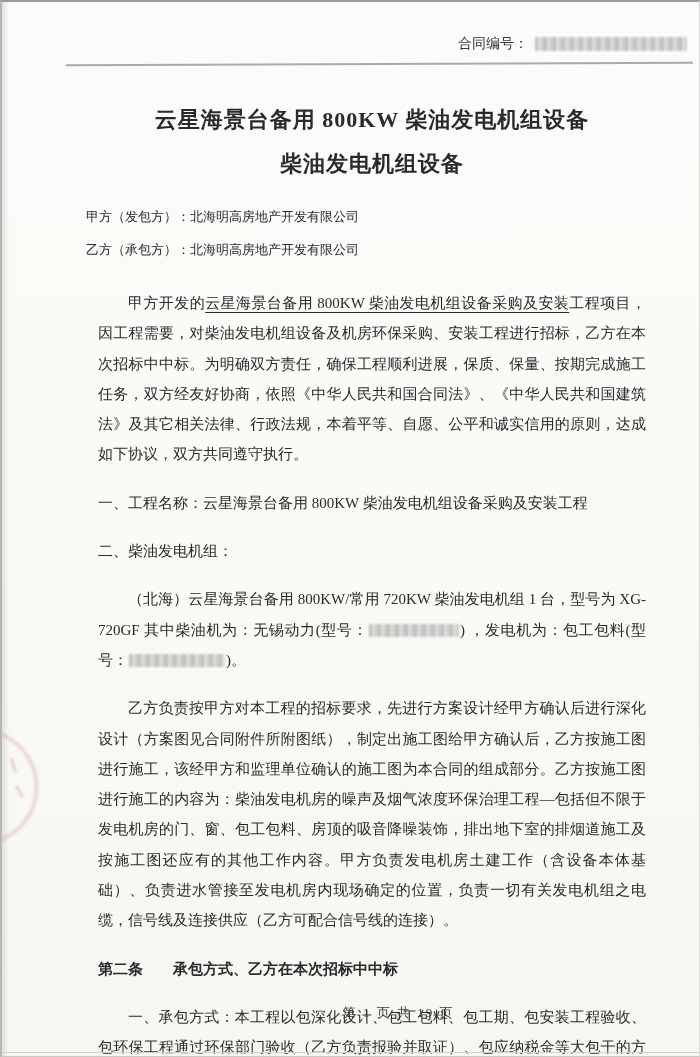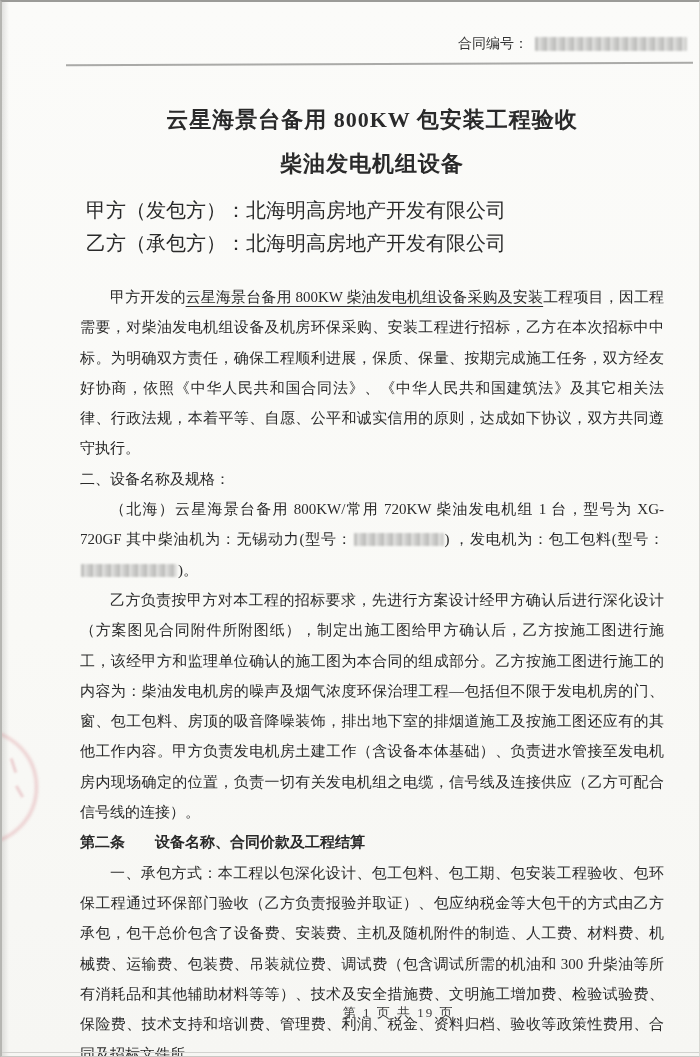--- a/index.html
+++ b/index.html
@@ -24,23 +24,23 @@
     background:repeating-linear-gradient(90deg,#b5b5b3 0 3px,#dadad8 3px 6px,#c6c6c4 6px 9px);
     filter:blur(1.3px);}
   .redacted.num{width:152px;height:14px;margin-left:7px;}
   .redacted.model-a{width:90px;height:13px;margin:0 1px;}
   .redacted.model-b{width:96px;height:13px;margin:0 1px;}
   .header-rule{position:absolute;top:61px;left:64px;width:627px;height:1.6px;
     background:#8f8f8c;opacity:.75;transform:rotate(-0.25deg);}
   .content{position:absolute;left:78px;top:0;width:584px;}
   .title{ text-align:center;font-weight:bold;font-size:22px;line-height:44px;letter-spacing:1px;}
   .title.first{margin-top:96px;}
-  .parties{margin-top:8px;padding-left:6px;font-size:20px;line-height:33px;}
+  .parties{margin-top:14px;padding-left:6px;font-size:13px;line-height:33px;}
   .bodytext{margin-top:22px;font-size:15px;line-height:30.3px;text-align:justify;}
-  .bodytext p{margin:0;}
+  .bodytext p{margin:18px;}
   .indent{text-indent:2em;}
   .bold{font-weight:bold;}
   .u{text-decoration:underline;text-decoration-thickness:1px;text-underline-offset:4px;}
   .footer{position:absolute;top:1002px;left:0;width:100%;text-align:center;
     font-size:13px;letter-spacing:2px;color:#3a3a3a;padding-left:48px;}
   .stamp{position:absolute;left:-80px;top:727px;width:110px;height:110px;border-radius:50%;
     border:3px solid rgba(205,95,105,.28);filter:blur(1.4px);pointer-events:none;}
   .stamp-mark{position:absolute;background:rgba(198,88,98,.25);filter:blur(1px);pointer-events:none;}
   .stamp-mark.m1{left:4px;top:762px;width:15px;height:3px;transform:rotate(72deg);}
   .stamp-mark.m2{left:11px;top:788px;width:13px;height:3px;transform:rotate(60deg);}
@@ -52,36 +52,37 @@
 <div class="page">
   <div class="edge-shade"></div>
 
   <div class="header-no">
     <span>合同编号：</span>
     <span class="redacted num"></span>
   </div>
   <div class="header-rule"></div>
 
   <div class="content">
-    <div class="title first">云星海景台备用 800KW 包安装工程验收</div>
+    <div class="title first">云星海景台备用 800KW 柴油发电机组设备</div>
     <div class="title">柴油发电机组设备</div>
 
     <div class="parties">
       <div>甲方（发包方）：北海明高房地产开发有限公司</div>
       <div>乙方（承包方）：北海明高房地产开发有限公司</div>
     </div>
 
     <div class="bodytext">
       <p class="indent"><span>甲方开发的</span><span class="u">云星海景台备用 800KW 柴油发电机组设备采购及安装</span><span>工程项目，因工程需要，对柴油发电机组设备及机房环保采购、安装工程进行招标，乙方在本次招标中中标。为明确双方责任，确保工程顺利进展，保质、保量、按期完成施工任务，双方经友好协商，依照《中华人民共和国合同法》、《中华人民共和国建筑法》及其它相关法律、行政法规，本着平等、自愿、公平和诚实信用的原则，达成如下协议，双方共同遵守执行。</span></p>
 
-      <p>二、设备名称及规格：</p>
+      <p>一、工程名称：云星海景台备用 800KW 柴油发电机组设备采购及安装工程</p>
+      <p>二、柴油发电机组：</p>
       <p class="indent"><span>（北海）云星海景台备用 800KW/常用 720KW 柴油发电机组 1 台，型号为 XG-720GF 其中柴油机为：无锡动力(型号：</span><span class="redacted model-a"></span><span>) ，发电机为：包工包料(型号：</span><span class="redacted model-b"></span><span>)。</span></p>
       <p class="indent">乙方负责按甲方对本工程的招标要求，先进行方案设计经甲方确认后进行深化设计（方案图见合同附件所附图纸），制定出施工图给甲方确认后，乙方按施工图进行施工，该经甲方和监理单位确认的施工图为本合同的组成部分。乙方按施工图进行施工的内容为：柴油发电机房的噪声及烟气浓度环保治理工程—包括但不限于发电机房的门、窗、包工包料、房顶的吸音降噪装饰，排出地下室的排烟道施工及按施工图还应有的其他工作内容。甲方负责发电机房土建工作（含设备本体基础）、负责进水管接至发电机房内现场确定的位置，负责一切有关发电机组之电缆，信号线及连接供应（乙方可配合信号线的连接）。</p>
 
-      <p class="bold">第二条　　设备名称、合同价款及工程结算</p>
+      <p class="bold">第二条　　承包方式、乙方在本次招标中中标</p>
       <p class="indent">一、承包方式：本工程以包深化设计、包工包料、包工期、包安装工程验收、包环保工程通过环保部门验收（乙方负责报验并取证）、包应纳税金等大包干的方式由乙方承包，包干总价包含了设备费、安装费、主机及随机附件的制造、人工费、材料费、机械费、运输费、包装费、吊装就位费、调试费（包含调试所需的机油和 300 升柴油等所有消耗品和其他辅助材料等等）、技术及安全措施费、文明施工增加费、检验试验费、保险费、技术支持和培训费、管理费、利润、税金、资料归档、验收等政策性费用、合同及招标文件所</p>
     </div>
   </div>
 
   <div class="stamp"></div>
   <div class="stamp-mark m1"></div>
   <div class="stamp-mark m2"></div>
 
   <div class="footer">第 1 页 共 19 页</div>
   <div class="bottom-line"></div>

